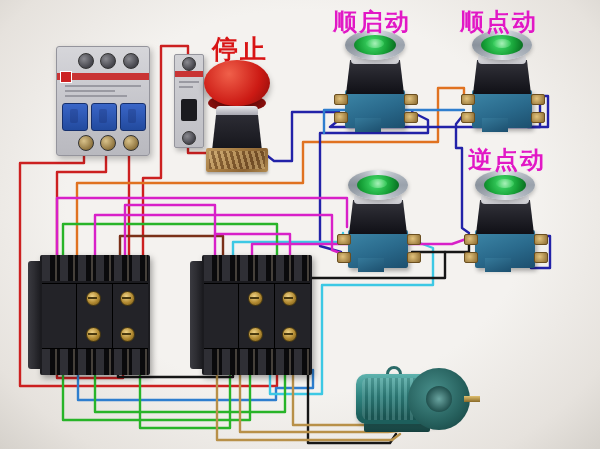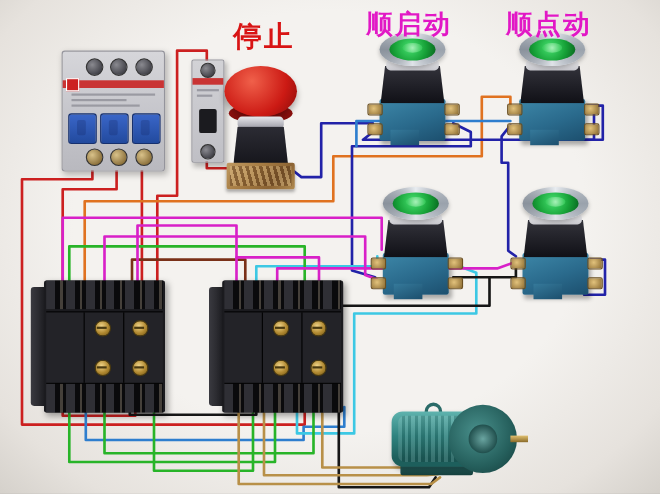--- a/index.html
+++ b/index.html
@@ -156,31 +156,32 @@
 
   <div class="comp brk1" style="left:174px;top:54px;">
     <div class="term" style="left:7px;top:2px;width:12px;height:12px;"></div>
     <div class="band"></div>
     <div class="lbl" style="top:26px;"></div>
     <div class="lbl" style="top:31px;width:14px;"></div>
     <div class="tgl"></div>
     <div class="term" style="left:7px;top:76px;width:12px;height:12px;"></div>
   </div>
 
-  <div class="cn-label" style="left: 212px; top: 16px; font-size: 26px; color: rgb(216, 20, 20);">停止</div>
+  <div class="cn-label" style="left: 212px; top: 32px; font-size: 26px; color: rgb(216, 20, 20);">停止</div>
   <div class="comp stopbtn" style="left:202px;top:60px;">
     <div class="caprim"></div>
     <div class="cap"></div>
     <div class="neck"></div>
     <div class="body"></div>
     <div class="base"></div>
   </div>
 
   <div class="cn-label" style="left: 460px; top: 6px; color: rgb(225, 24, 197);">顺点动</div>
   <div class="cn-label" style="left: 333px; top: 6px; color: rgb(225, 24, 197);">顺启动</div>
+  <div class="cn-label" style="left: 468px; top: 144px; color: rgb(225, 24, 197);">逆点动</div>
 
   <div class="comp pushbtn" style="left:337px;top:30px;">
     <div class="pb-base"></div>
     <div class="pb-term" style="left:-3px;top:64px;"></div>
     <div class="pb-term" style="left:-3px;top:82px;"></div>
     <div class="pb-term" style="left:67px;top:64px;"></div>
     <div class="pb-term" style="left:67px;top:82px;"></div>
     <div class="pb-body"></div>
     <div class="pb-neck"></div>
     <div class="pb-bezel">

